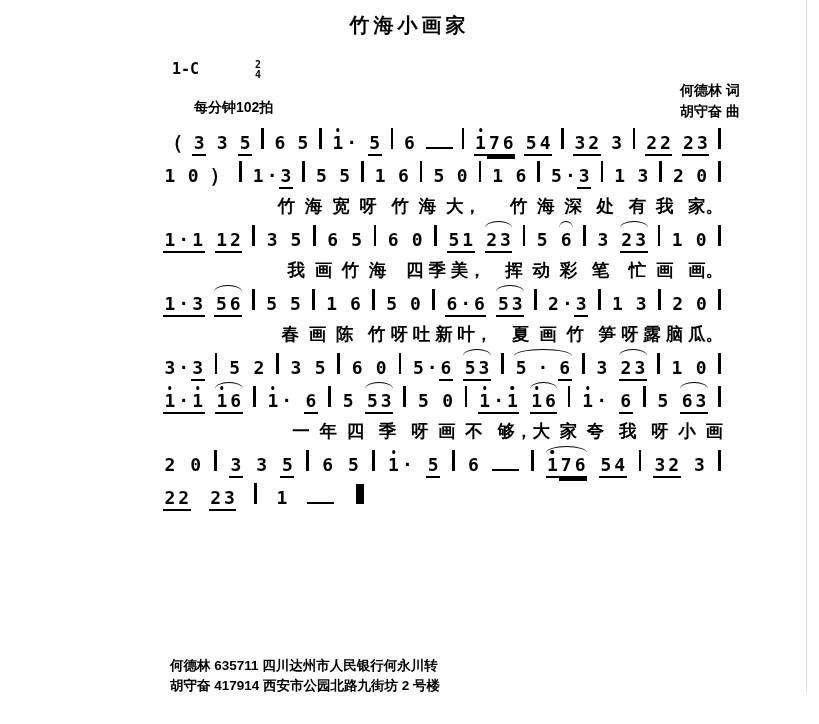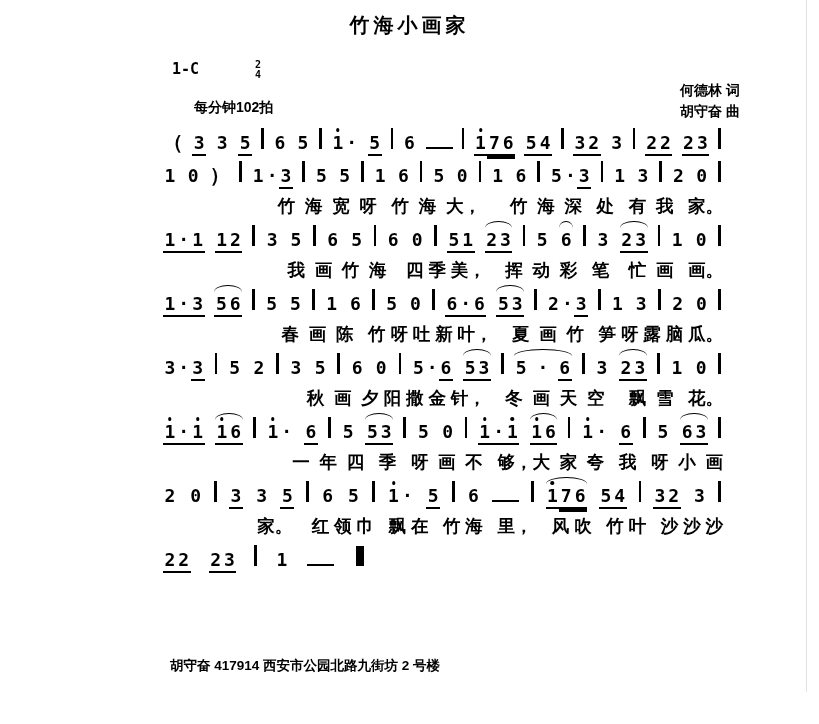--- a/index.html
+++ b/index.html
@@ -378,21 +378,20 @@
         </span>
         <span class="bar"></span>
         <span class="grp">
           <span class="it">1</span>
         </span>
         <span class="grp">
           <span class="it">0</span>
         </span>
         <span class="bar"></span>
       </div>
-      <div class="lline">秋  画  夕 阳 撒 金 针，    冬  画  天  空     飘  雪   花。</div>
       <div class="mline">
         <span class="grp">
           <span class="it hi u1">1</span>
           <span class="it u1">·</span>
           <span class="it hi u1">1</span>
         </span>
         <span class="grp arc">
           <span class="it hi u1">1</span>
           <span class="it u1">6</span>
         </span>
@@ -498,35 +497,35 @@
         <span class="bar"></span>
         <span class="grp">
           <span class="it u1">3</span>
           <span class="it u1">2</span>
         </span>
         <span class="grp">
           <span class="it">3</span>
         </span>
         <span class="bar"></span>
       </div>
-      <div class="lline">家。    红 领 巾   飘 在   竹 海   里，    风 吹   竹 叶   沙 沙 沙</div>
       <div class="mline noshare">
         <span class="grp">
           <span class="it u1">2</span>
           <span class="it u1">2</span>
         </span>
         <span class="grp">
           <span class="it u1">2</span>
           <span class="it u1">3</span>
         </span>
         <span class="bar"></span>
         <span class="grp">
           <span class="it">1</span>
         </span>
         <span class="dash"></span>
         <span class="endbar"></span>
       </div>
     </div>
 
   <div class="footer">
+    <div>何德林 635711 四川达州市人民银行何永川转</div>
     <div>胡守奋 417914 西安市公园北路九街坊 2 号楼</div>
   </div>
 </div>
 
 </body></html>

